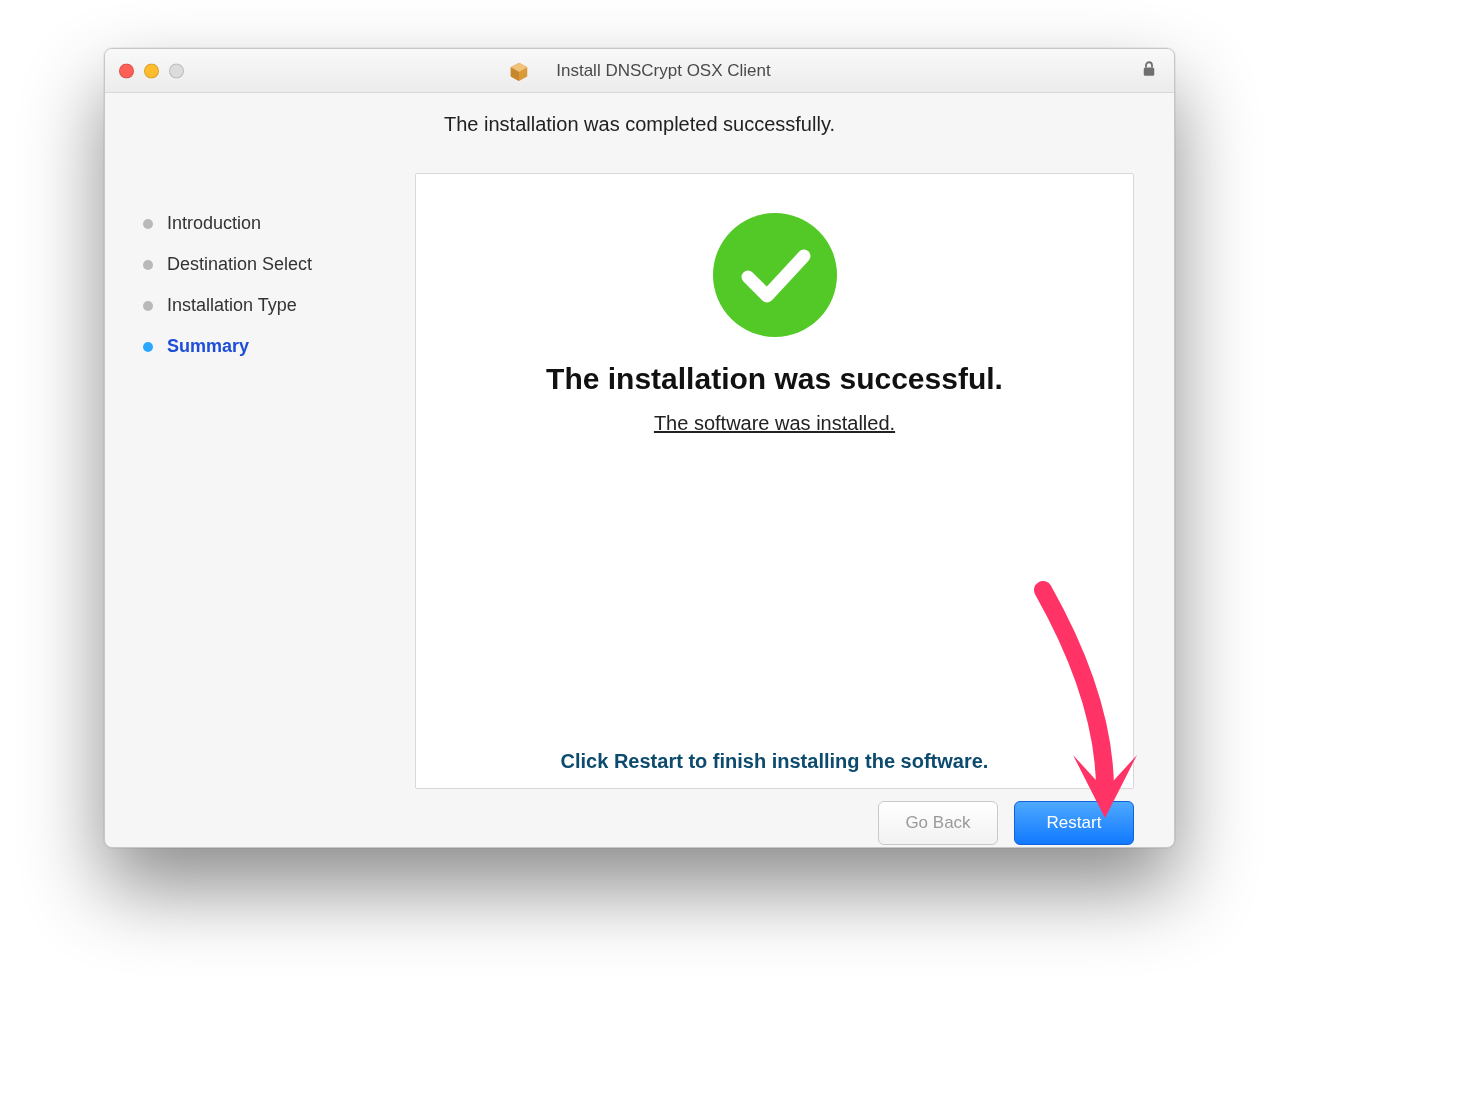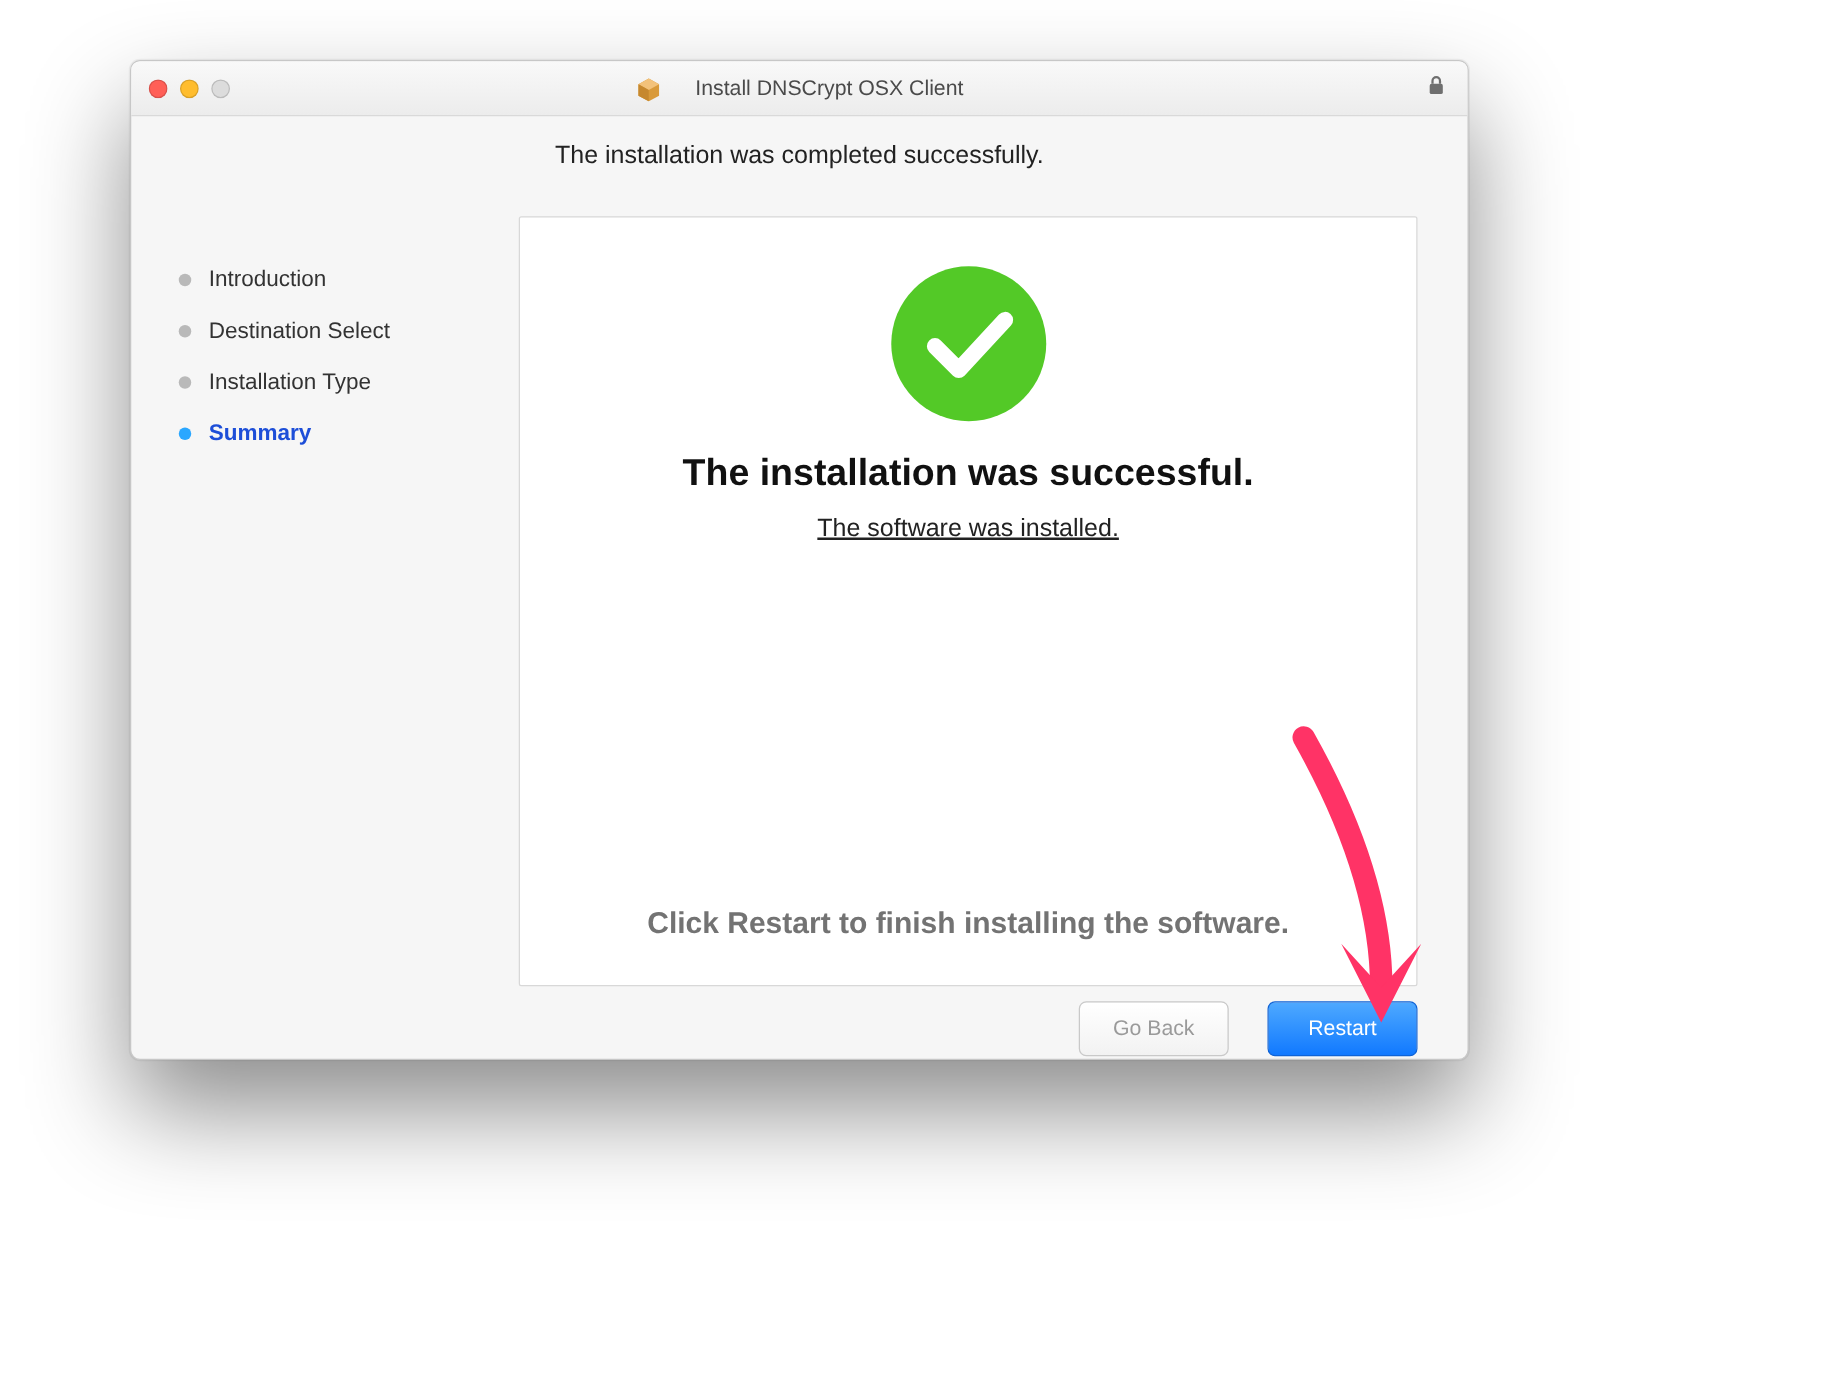--- a/index.html
+++ b/index.html
@@ -105,21 +105,21 @@
     left: 310px;
     right: 40px;
     top: 60px;
     bottom: 78px;
     background: #ffffff;
     border: 1px solid #d8d8d8;
     border-radius: 2px;
     display: flex;
     flex-direction: column;
     align-items: center;
-    padding: 30px 30px 29px 30px;
+    padding: 30px 30px 9px 30px;
   }
   .check-circle {
     width: 130px; height: 130px;
     margin-top: 6px;
   }
   .headline {
     font-size: 30px;
     font-weight: 700;
     color: #111;
     margin-top: 22px;
@@ -128,23 +128,23 @@
   .sub {
     font-size: 20px;
     color: #222;
     margin-top: 16px;
     text-align: center;
     text-decoration: underline;
   }
   .footer-msg {
     margin-top: auto;
     margin-bottom: 6px;
-    font-size: 24px;
+    font-size: 20px;
     font-weight: 700;
-    color: #737373;
+    color: #0c4a6e;
     text-align: center;
   }
   .buttons {
     position: absolute;
     right: 40px;
     bottom: 22px;
     display: flex;
     gap: 16px;
   }
   .btn {
@@ -157,21 +157,20 @@
     color: #9a9a9a;
     display: inline-flex;
     align-items: center;
     justify-content: center;
     min-width: 120px;
   }
   .btn.primary {
     background: linear-gradient(#4ea9ff, #1179ff);
     border: 1px solid #0f63d6;
     color: #fff;
-    margin-left: 15px;
   }
   .arrow {
     position: absolute;
     pointer-events: none;
   }
 </style>
 </head>
 <body>
 
 <div class="canvas">

